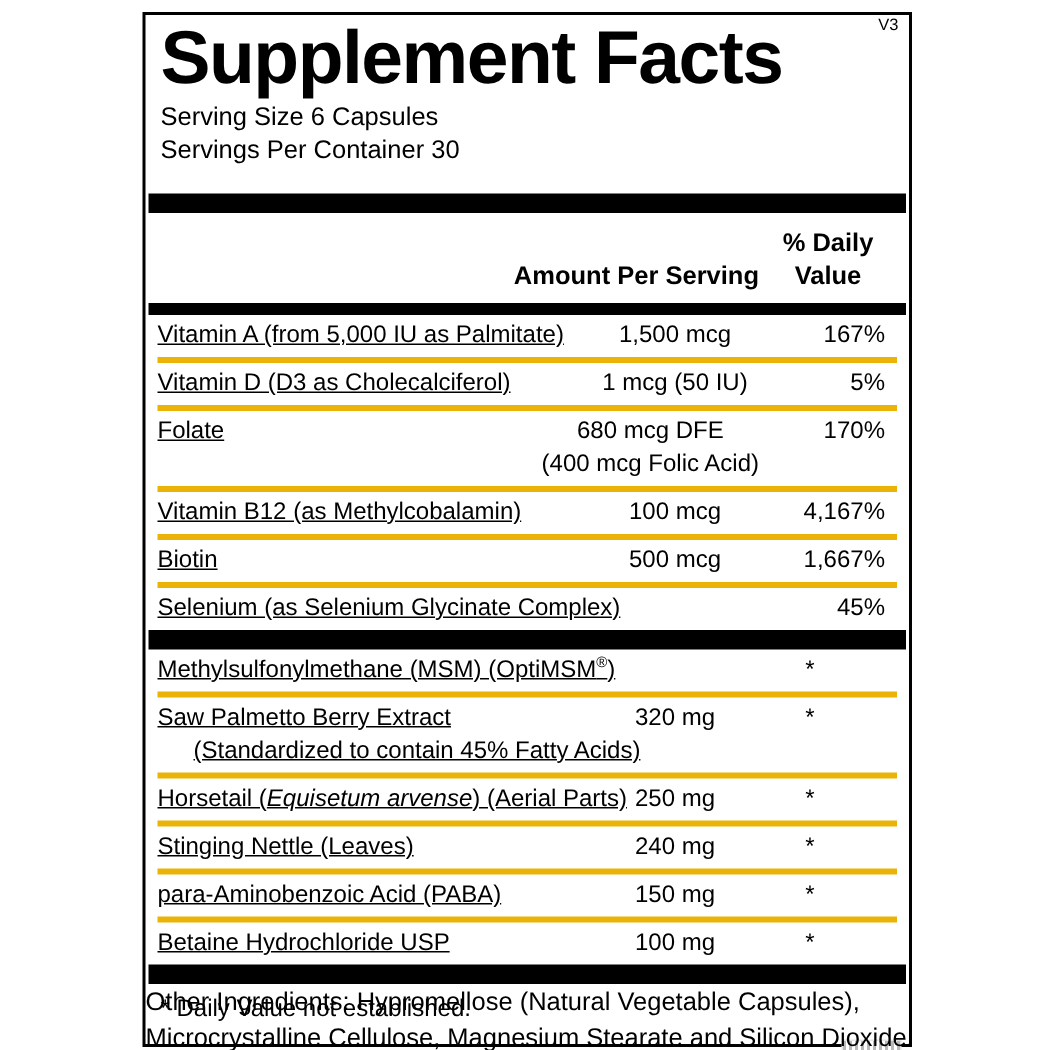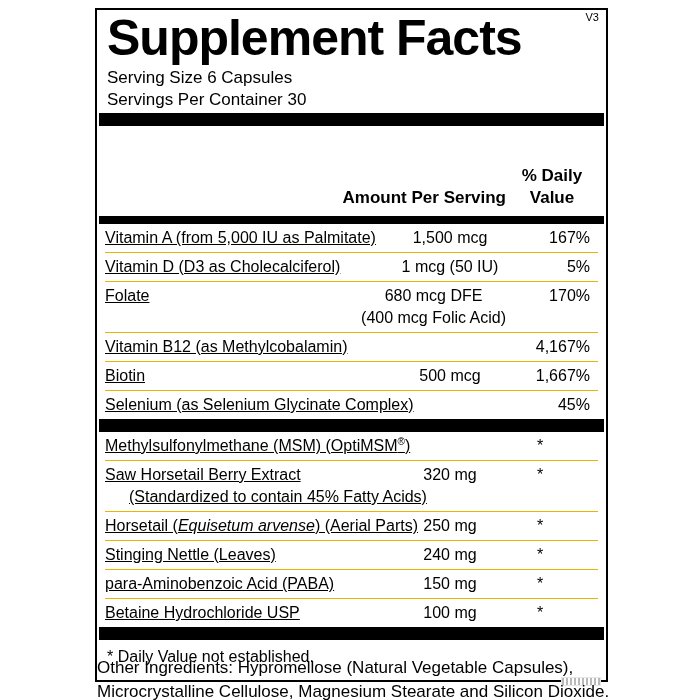--- a/index.html
+++ b/index.html
@@ -27,41 +27,41 @@
   .title {
     font-size: 50px;
     font-weight: bold;
     letter-spacing: -1px;
     line-height: 52px;
     padding: 2px 0 0 2px;
     white-space: nowrap;
   }
   .serving { font-size: 17px; line-height: 22px; padding-left: 2px; }
   .serving.first { margin-top: 3px; }
-  .serving.last { margin-bottom: 2px; }
+  .serving.last { margin-bottom: 18px; }
 
   .bar { background: #000; margin: 0 -6px; }
   .bar.thick { height: 13px; }
   .bar.med { height: 8px; }
 
   .header-row { display: flex; align-items: flex-end; padding: 9px 0 7px 0; }
   .hdr {
     font-weight: bold; font-size: 17px; line-height: 22px;
-    white-space: pre-line; text-align: center; margin-top: 30px;
+    white-space: pre-line; text-align: center;
   }
 
   .cell-name { flex: 1 1 0; min-width: 0; white-space: nowrap; overflow: visible; text-decoration: underline; }
   .cell-amount { flex: 0 0 112px; text-align: center; white-space: nowrap; }
   .cell-dv { flex: 0 0 92px; text-align: right; padding-right: 8px; }
 
   .row {
     display: flex; align-items: flex-start;
     font-size: 16px; line-height: 22px;
     padding: 3px 0 3px 0;
-    border-top: 1px solid #eab308;
+    border-top: 4px solid #eab308;
   }
   .row.first { border-top: none; }
   .row .sub { margin-left: 24px; white-space: nowrap; }
   .amount-sub { white-space: nowrap; }
   .cell-dv.star { text-align: center; padding-right: 24px; }
   sup { font-size: 10px; vertical-align: super; line-height: 0; }
   i { font-style: italic; }
 
   .footnote { font-size: 16px; line-height: 22px; padding: 6px 0 6px 2px; }
 
@@ -124,20 +124,23 @@
         <div class="row">
           <div class="cell-name"><span>Folate</span></div>
           <div class="cell-amount">
             <div>680 mcg DFE</div>
             <div class="amount-sub">(400 mcg Folic Acid)</div>
           </div>
           <div class="cell-dv">170%</div>
         </div>
         <div class="row">
           <div class="cell-name"><span>Vitamin B12 (as Methylcobalamin)</span></div>
+          <div class="cell-amount">
+            <div>100 mcg</div>
+          </div>
           <div class="cell-dv">4,167%</div>
         </div>
         <div class="row">
           <div class="cell-name"><span>Biotin</span></div>
           <div class="cell-amount">
             <div>500 mcg</div>
           </div>
           <div class="cell-dv">1,667%</div>
         </div>
         <div class="row">
@@ -147,21 +150,21 @@
       </div>
 
     <div class="bar thick"></div>
 
     <div id="section-1">
         <div class="row first">
           <div class="cell-name"><span>Methylsulfonylmethane (MSM) (OptiMSM</span><sup>®</sup><span>)</span></div>
           <div class="cell-dv star">*</div>
         </div>
         <div class="row">
-          <div class="cell-name"><span>Saw Horsetail Berry Extract</span><div class="sub">(Standardized to contain 45% Fatty Acids)</div></div>
+          <div class="cell-name"><span>Saw Palmetto Berry Extract</span><div class="sub">(Standardized to contain 45% Fatty Acids)</div></div>
           <div class="cell-amount">
             <div>320 mg</div>
           </div>
           <div class="cell-dv star">*</div>
         </div>
         <div class="row">
           <div class="cell-name"><span>Horsetail (</span><i>Equisetum arvense</i><span>) (Aerial Parts)</span></div>
           <div class="cell-amount">
             <div>250 mg</div>
           </div>

